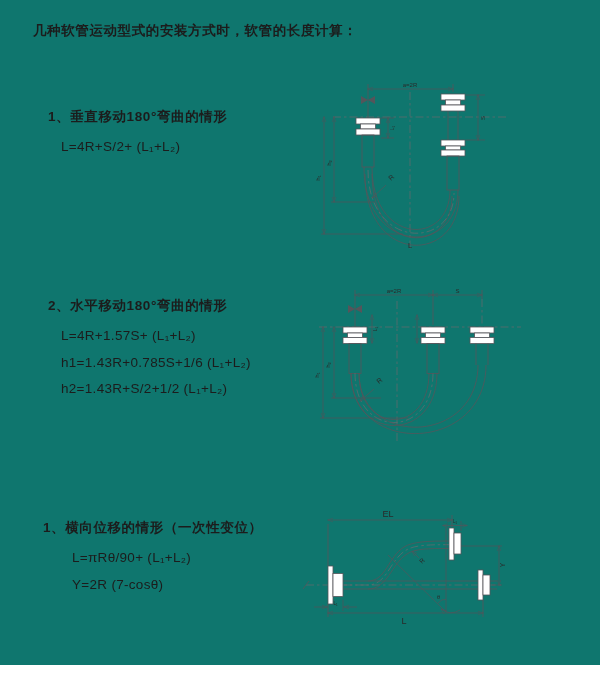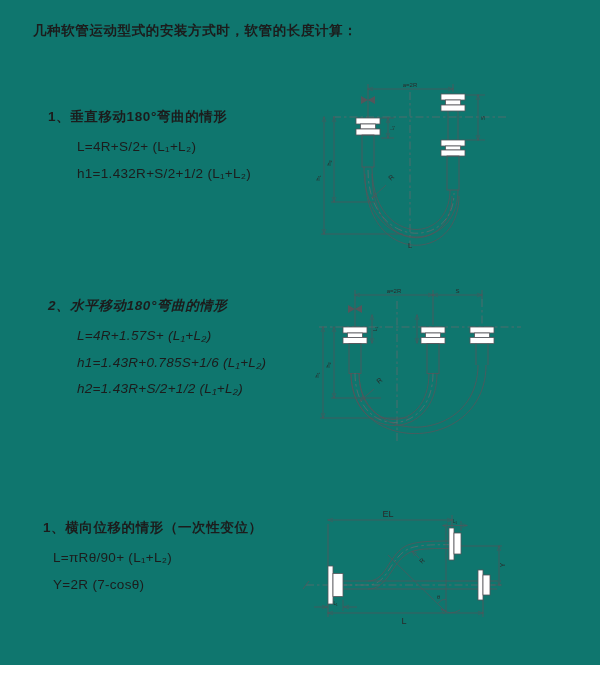--- a/index.html
+++ b/index.html
@@ -6,24 +6,24 @@
   .page {
     position:relative; width:600px; height:665px; background:#0f766e;
     font-family:"Liberation Sans","DejaVu Sans",sans-serif; color:#1c1c1c; overflow:hidden;
   }
   .title {
     position:absolute; left:33px; top:22px; font-size:13.5px; font-weight:bold;
     letter-spacing:0.6px; white-space:nowrap;
   }
   .sec { position:absolute; }
   .sec .heading { font-size:13.5px; font-weight:bold; letter-spacing:0.6px; margin-bottom:8px; white-space:nowrap; }
-  .sec .formula { font-size:13.5px; line-height:26.5px; letter-spacing:0.3px; margin-left:29px; white-space:nowrap; }
-  .sec.s3 .formula { margin-left:10px; }
+  .sec .formula { font-size:13.5px; line-height:26.5px; letter-spacing:0.3px; margin-left:13px; white-space:nowrap; }
+  .sec.s3 .formula { margin-left:29px; }
   .sec.s1 { left:48px; top:108px; }
-  .sec.s2 { left:48px; top:297px;font-style:italic; }
+  .sec.s2 { left:48px; top:297px; }
   .sec.s3 { left:43px; top:519px; }
   svg.diag { position:absolute; }
   svg.diag line, svg.diag path, svg.diag rect { stroke:#55555a; fill:none; stroke-width:0.8; }
   svg.diag .dim { stroke-width:0.7; }
   svg.diag .cl { stroke-dasharray:8 3 2.5 3; stroke-width:0.7; stroke:#6a6a6e; }
   svg.diag .fit { fill:#ffffff; }
   svg.diag .solid { fill:#55555a; stroke:none; }
   svg.diag text { fill:#2a2a2a; stroke:none; font-family:"Liberation Sans","DejaVu Sans",sans-serif; }
   .d1 { left:315px; top:78px; }
   .d2 { left:313px; top:285px; }
@@ -32,21 +32,20 @@
 </head>
 <body>
 
 <div class="page">
 
   <div class="title">几种软管运动型式的安装方式时，软管的长度计算：</div>
 
   <div class="sec s1">
     <div class="heading">1、垂直移动180°弯曲的情形</div>
     <div class="formula">L=4R+S/2+ (L₁+L₂)</div>
-    <div class="formula">h1=1.432R+S/2+1/2 (L₁+L₂)</div>
   </div>
 
   <div class="sec s2">
     <div class="heading">2、水平移动180°弯曲的情形</div>
     <div class="formula">L=4R+1.57S+ (L₁+L₂)</div>
     <div class="formula">h1=1.43R+0.785S+1/6 (L₁+L₂)</div>
     <div class="formula">h2=1.43R+S/2+1/2 (L₁+L₂)</div>
   </div>
 
   <div class="sec s3">

